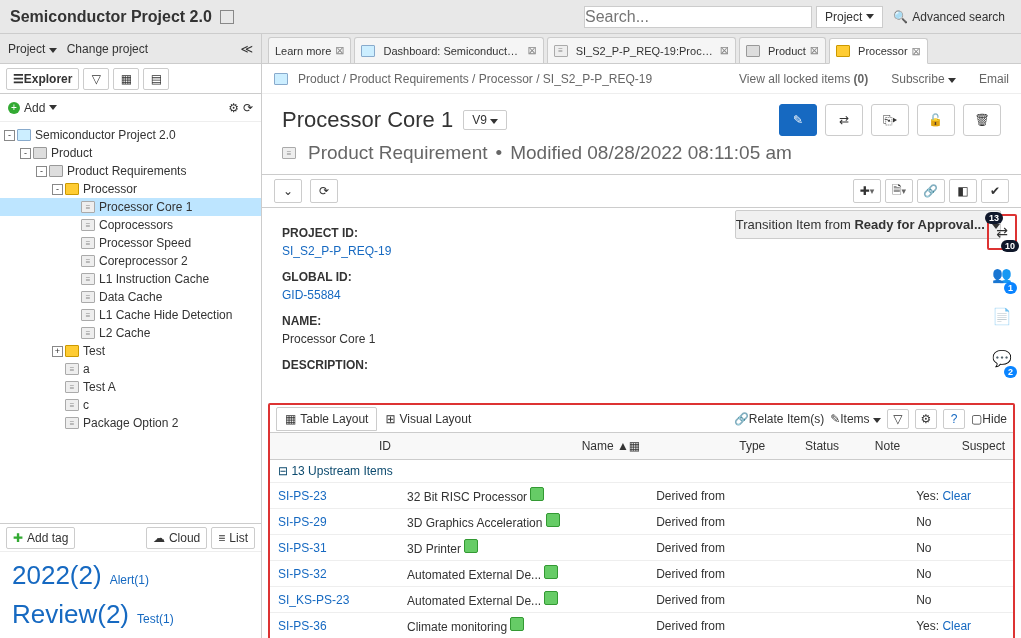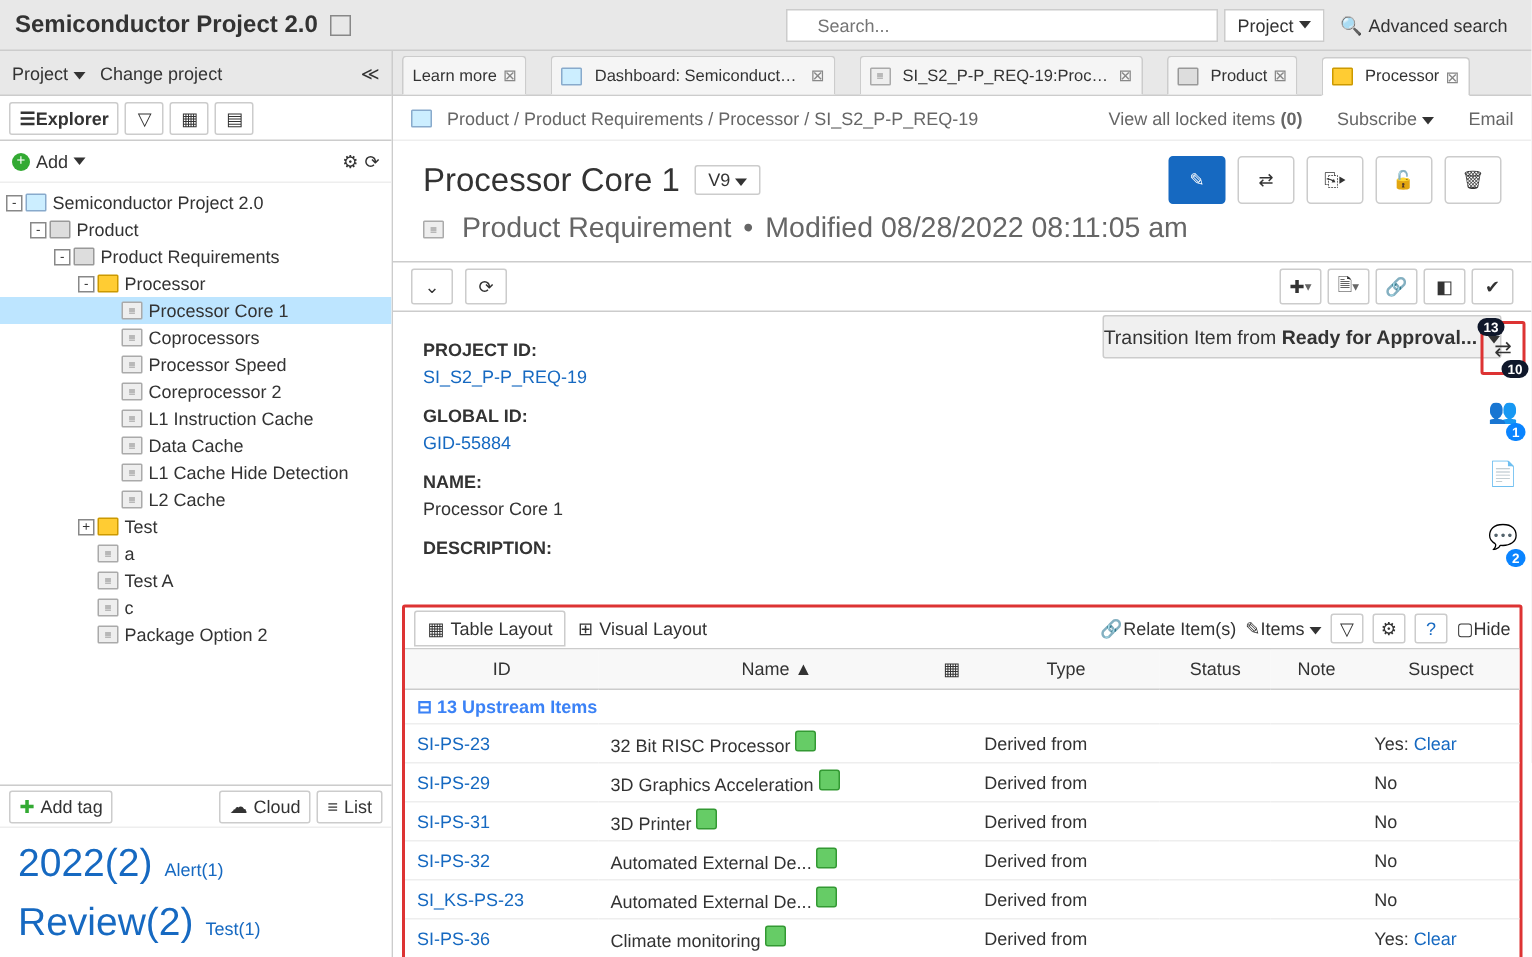--- a/index.html
+++ b/index.html
@@ -1,21 +1,21 @@
 <!DOCTYPE html>
 <html><head>
 <meta charset="utf-8">
 <style>
 *{box-sizing:border-box;margin:0;padding:0}
 body{font-family:Arial,Helvetica,sans-serif;font-size:12px;color:#333;background:#e8e8e8;width:1021px;height:638px;overflow:hidden}
 .top-header{height:34px;display:flex;align-items:center;padding:0 10px;background:#e8e8e8;border-bottom:1px solid #ccc}
 .app-title{font-size:16px;font-weight:bold;display:flex;align-items:center;gap:8px}
 .app-icon{width:14px;height:14px;border:1px solid #888;display:inline-block}
 .search-area{margin-left:auto;display:flex;align-items:center;gap:4px}
-.search-input{width:288px;height:22px;border:1px solid #ccc;padding:0 20px;font-size:12px;color:#888}
+.search-input{width:228px;height:22px;border:1px solid #ccc;padding:0 0;font-size:16px;color:#888}
 .proj-btn{height:22px;border:1px solid #ccc;background:#fff;padding:0 8px;display:flex;align-items:center;gap:4px;cursor:pointer}
 .adv-search{display:flex;align-items:center;gap:4px;padding:0 6px;cursor:pointer}
 .main{display:flex;height:604px}
 .left{width:262px;display:flex;flex-direction:column;border-right:1px solid #ccc}
 .left-head{height:30px;display:flex;align-items:center;padding:0 8px;border-bottom:1px solid #ccc;gap:10px}
 .explorer-toolbar{height:30px;display:flex;align-items:center;padding:0 6px;gap:4px;border-bottom:1px solid #ccc;background:#fff}
 .tb-btn{width:26px;height:22px;border:1px solid #ccc;background:#fff;display:flex;align-items:center;justify-content:center;cursor:pointer;border-radius:2px}
 .add-row{height:28px;display:flex;align-items:center;padding:0 8px;background:#fff;border-bottom:1px solid #eee}
 .add-btn{display:flex;align-items:center;gap:4px;cursor:pointer}
 .green-dot{width:12px;height:12px;border-radius:50%;background:#3a3;color:#fff;font-size:10px;display:flex;align-items:center;justify-content:center}
@@ -30,21 +30,21 @@
 .folder-gray{background:#ddd;border:1px solid #999;border-radius:1px}
 .doc{background:#eee;border:1px solid #aaa;border-radius:1px}
 .doc::after{content:"≡";font-size:8px;color:#888}
 .set{background:#cef;border:1px solid #8ac;border-radius:1px}
 .tags-panel{border-top:1px solid #ccc;background:#fff}
 .tags-tb{height:28px;display:flex;align-items:center;padding:0 6px;border-bottom:1px solid #eee}
 .tags-tb .btn{display:flex;align-items:center;gap:4px;padding:0 6px;height:22px;border:1px solid #ccc;border-radius:2px;cursor:pointer}
 .tag-big{font-size:26px;color:#1669c1;padding:4px 8px;display:inline-block;cursor:pointer}
 .tag-sm{font-size:12px;color:#1669c1;cursor:pointer}
 .right{flex:1;display:flex;flex-direction:column;background:#fff}
-.tabs{height:30px;display:flex;align-items:flex-end;background:#e8e8e8;padding:0 6px;gap:16px;border-bottom:1px solid #ccc}
+.tabs{height:30px;display:flex;align-items:flex-end;background:#e8e8e8;padding:0 6px;gap:3px;border-bottom:1px solid #ccc}
 .tab{height:26px;background:#f5f5f5;border:1px solid #ccc;border-bottom:none;border-radius:3px 3px 0 0;display:flex;align-items:center;padding:0 6px;gap:4px;font-size:11px;cursor:pointer;max-width:190px}
 .tab.active{background:#fff;border-bottom:1px solid #fff;position:relative;top:1px}
 .tab-x{color:#888;cursor:pointer}
 .tab .ic{width:14px;height:12px}
 .breadcrumb{height:30px;display:flex;align-items:center;padding:0 12px;gap:6px;font-size:12px;color:#666;border-bottom:1px solid #eee}
 .bc-right{margin-left:auto;display:flex;align-items:center;gap:23px}
 .link{color:#1669c1;cursor:pointer}
 .item-head{padding:10px 20px 6px;display:flex;align-items:center;gap:10px}
 .item-title{font-size:22px;color:#333}
 .ver-btn{border:1px solid #ccc;padding:2px 8px;border-radius:2px;font-size:12px;cursor:pointer}
@@ -63,23 +63,23 @@
 .side-widgets{position:absolute;right:0;top:210px;display:flex;flex-direction:column;gap:6px;align-items:center;padding:4px}
 .w-box{width:30px;height:36px;display:flex;flex-direction:column;align-items:center;justify-content:center;position:relative}
 .w-box.outlined{border:2px solid #d33;border-radius:2px}
 .badge{position:absolute;background:#0f172a;color:#fff;font-size:9px;border-radius:8px;padding:1px 4px;font-weight:bold}
 .badge.blue{background:#0a84ff}
 .bottom-panel{border:2px solid #d33;border-radius:2px;margin:0 6px 4px 6px;background:#fff}
 .bp-tabs{height:28px;display:flex;align-items:center;border-bottom:1px solid #ccc;padding:0 6px}
 .bp-tab{height:24px;display:flex;align-items:center;gap:4px;padding:0 8px;border:1px solid #ccc;background:#fff;border-radius:2px 2px 0 0;cursor:pointer;font-size:12px}
 .bp-right{margin-left:auto;display:flex;align-items:center;gap:6px}
 .bp-table{width:100%;border-collapse:collapse;font-size:12px}
-.bp-table th{text-align:center;padding:6px 8px;border-bottom:1px solid #ccc;background:#f8f8f8;font-weight:normal;color:#333}
+.bp-table th{text-align:right;padding:6px 8px;border-bottom:1px solid #ccc;background:#f8f8f8;font-weight:normal;color:#333}
 .bp-table td{padding:4px 8px;border-bottom:1px solid #eee}
-.bp-group{padding:6px 8px;font-weight:bold;color:#3b82f6}
+.bp-group{padding:6px 8px;font-weight:normal;color:#0c4a6e}
 .puzzle{width:14px;height:14px;background:#6c6;border:1px solid #393;display:inline-block;border-radius:2px}
 .chev{font-size:9px;color:#666}
 .ellip{white-space:nowrap;overflow:hidden;text-overflow:ellipsis;max-width:140px}
 .car{width:0;height:0;border-left:4px solid transparent;border-right:4px solid transparent;border-top:5px solid #333;display:inline-block}
 </style>
 </head>
 <body>
 
 <div class="top-header">
   <div class="app-title">

